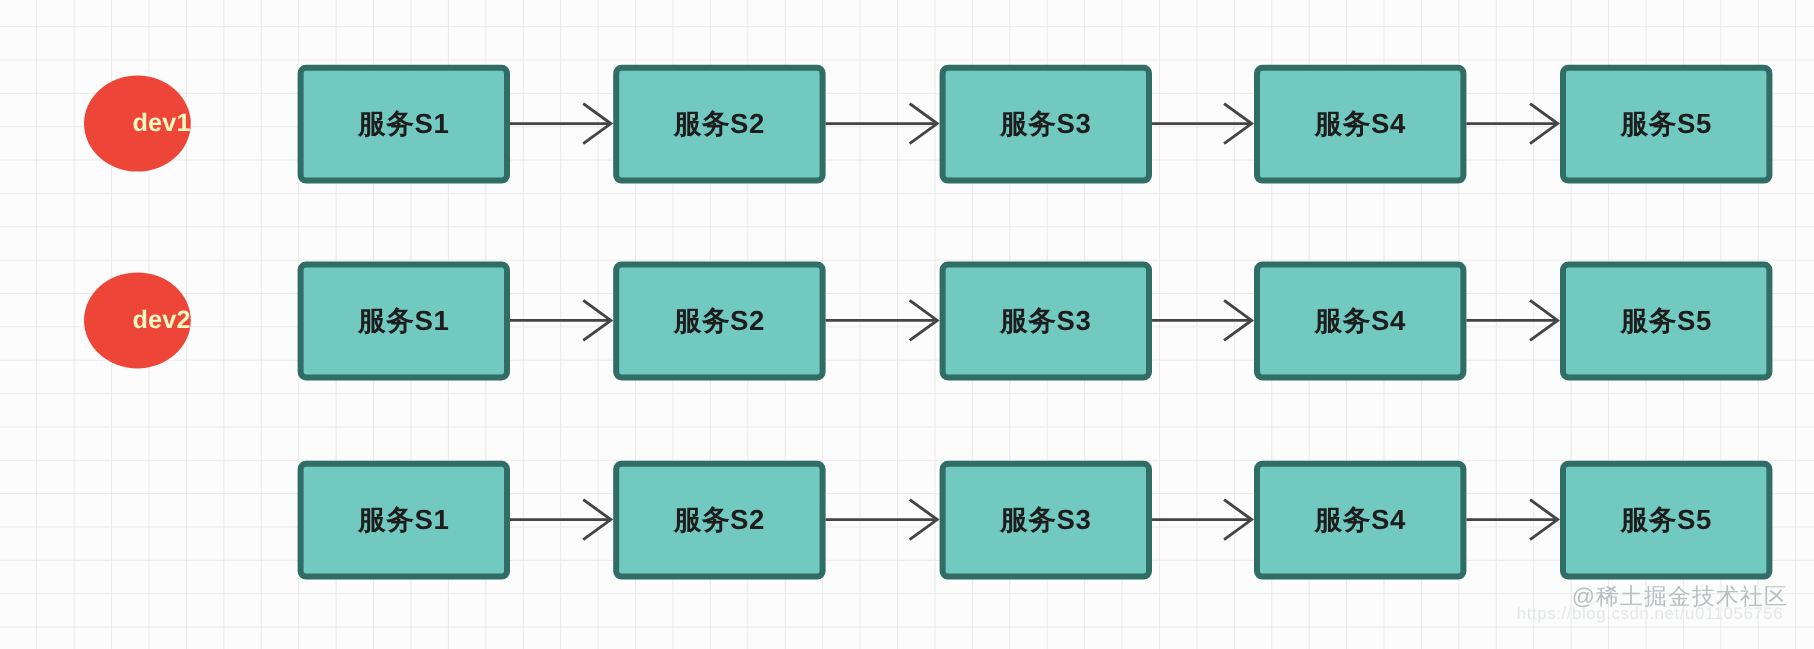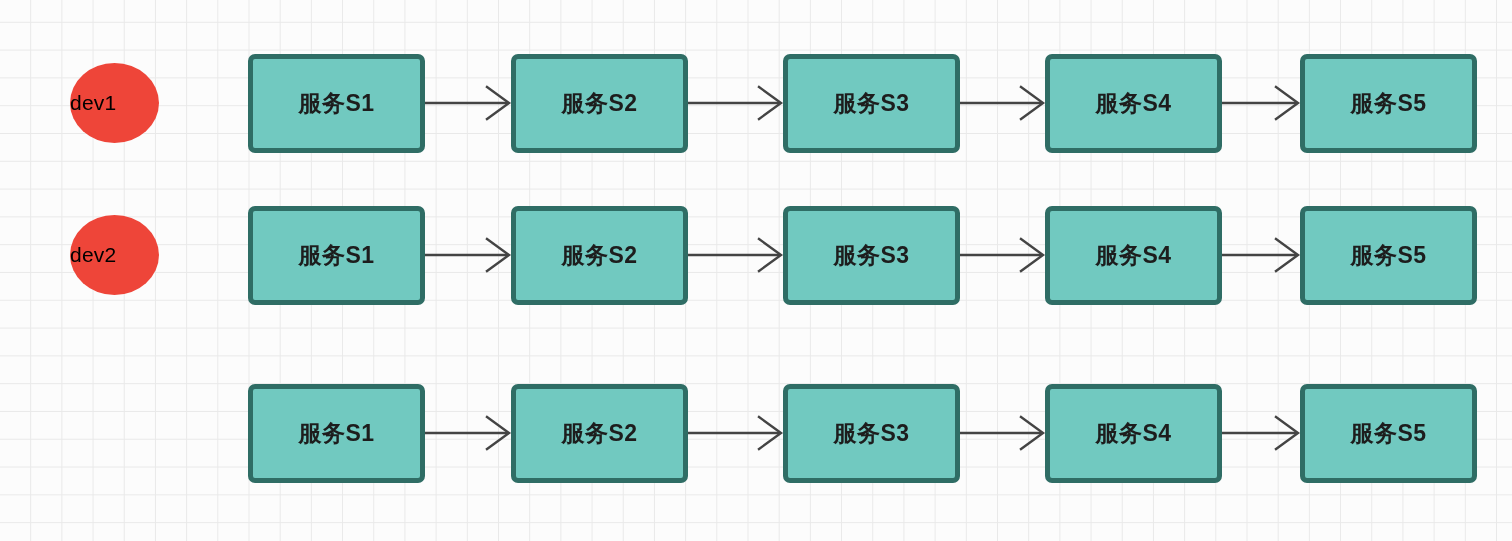--- a/index.html
+++ b/index.html
@@ -27,24 +27,24 @@
     height: 120px;
   }
   .dev-node {
     position: absolute;
     width: 89px;
     height: 80px;
     border-radius: 50%;
     background: #ee4539;
     display: flex;
     align-items: center;
-    justify-content: flex-start;
-    color: #000000;
+    justify-content: flex-end;
+    color: #fef9c3;
     font-size: 21px;
-    font-weight: normal;
+    font-weight: bold;
     letter-spacing: 0.2px;
   }
   .svc-box {
     position: absolute;
     width: 177px;
     height: 99px;
     box-sizing: border-box;
     background: #71c9c0;
     border: 5px solid #2f6d65;
     border-radius: 7px;
@@ -137,21 +137,21 @@
         <path d="M0,20 L74,20" stroke="#444444" stroke-width="2.4" fill="none"></path>
         <path d="M54,4 L76,20 L54,36" stroke="#444444" stroke-width="2.4" fill="none" stroke-linecap="square"></path>
       </svg>
     </div>
 
     <div class="svc-box" style="left:1300px; top:-9px;">
       <span>服务S5</span>
     </div>
   </div>
 
-  <div class="row" style="top:215px;">
+  <div class="row" style="top:227px;">
     <div class="dev-node" style="left:70px; top:0;">
       <span>dev2</span>
     </div>
 
     <div class="svc-box" style="left:248px; top:-9px;">
       <span>服务S1</span>
     </div>
     <div class="arrow" style="left:425px; top:20px;">
       <svg width="86" height="40" viewBox="0 0 86 40">
         <path d="M0,20 L82,20" stroke="#444444" stroke-width="2.4" fill="none"></path>
@@ -234,14 +234,18 @@
         <path d="M0,20 L74,20" stroke="#444444" stroke-width="2.4" fill="none"></path>
         <path d="M54,4 L76,20 L54,36" stroke="#444444" stroke-width="2.4" fill="none" stroke-linecap="square"></path>
       </svg>
     </div>
 
     <div class="svc-box" style="left:1300px; top:-9px;">
       <span>服务S5</span>
     </div>
   </div>
 
+  <div class="watermark">
+    <div class="wm-main">@稀土掘金技术社区</div>
+    <div class="wm-url">https://blog.csdn.net/u011056756</div>
+  </div>
 
 </div>
 
 </body></html>

